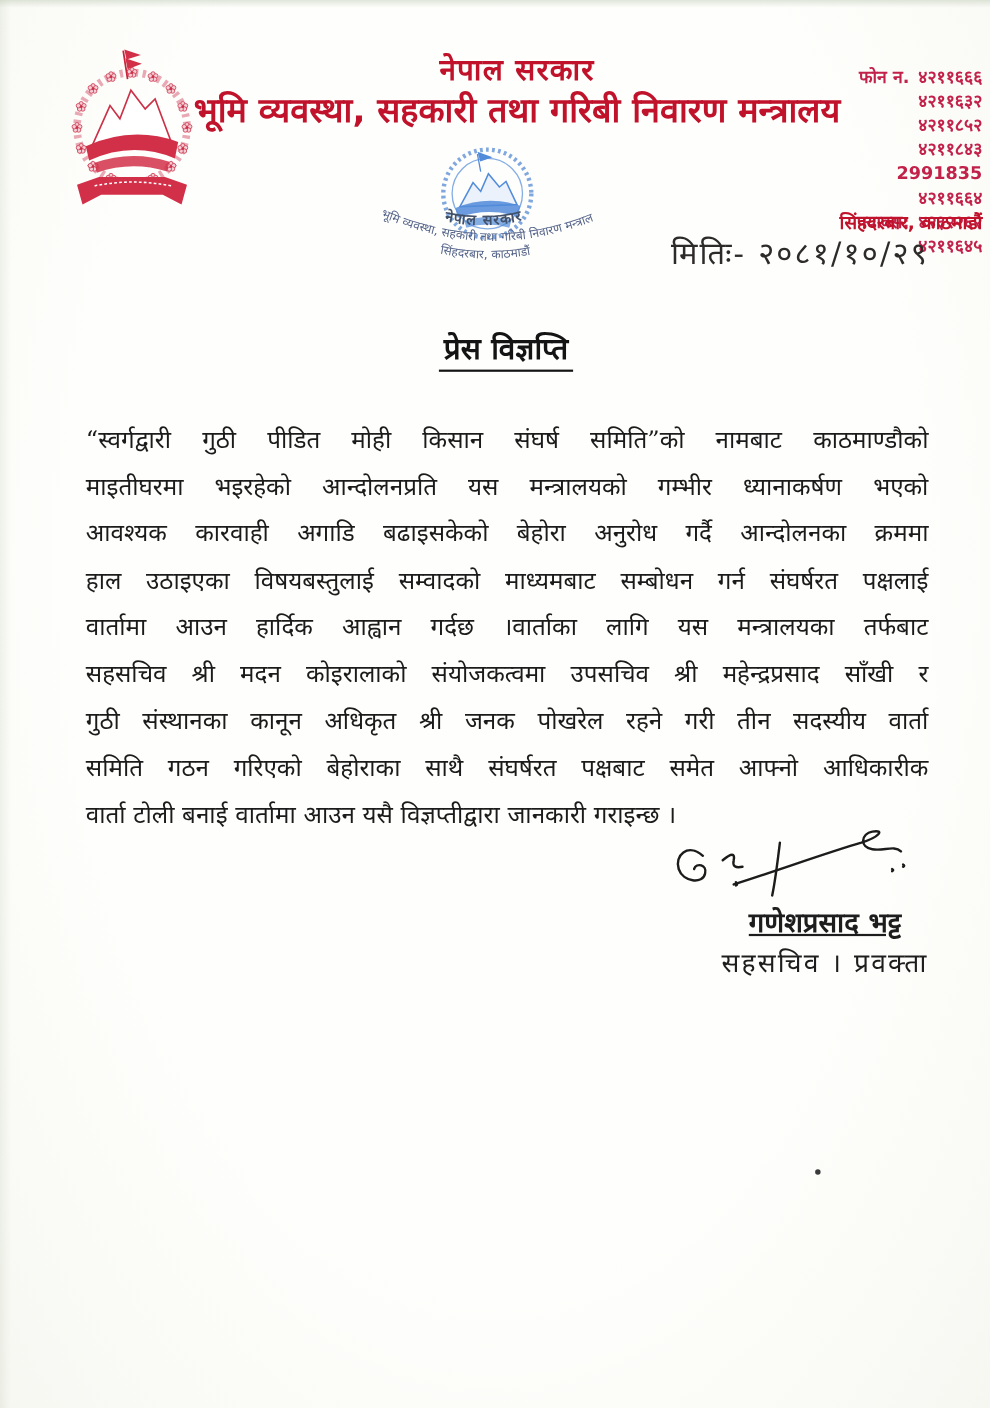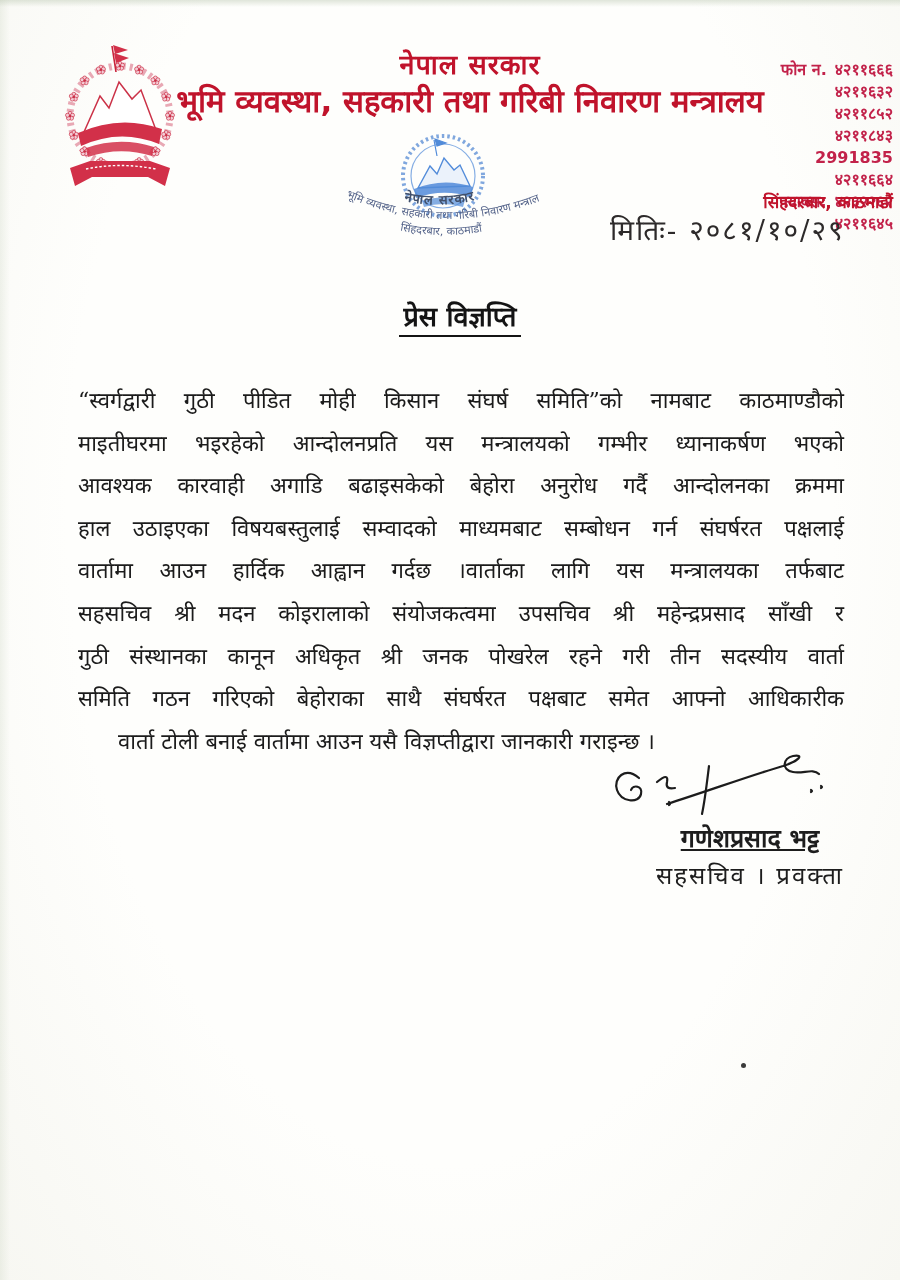--- a/index.html
+++ b/index.html
@@ -53,21 +53,21 @@
   .press-title span{border-bottom:2.5px solid #141414;padding:0 4px 3px;}
   
   .body-text{
     position:absolute;left:78px;top:380px;width:766px;
     color:#1b1b1b;font-size:22px;
   }
   .body-text .line{
     height:42.6px;line-height:42.6px;white-space:nowrap;
     text-align:justify;text-align-last:justify;
   }
-  .body-text .line.last{text-align:right;text-align-last:left;margin-left:40px;}
+  .body-text .line.last{text-align:right;text-align-last:left;}
   
   .signature-svg{position:absolute;left:605px;top:752px;width:225px;height:78px;}
   .sign-name{
     position:absolute;left:615px;top:820px;width:270px;text-align:center;
     font-size:25px;font-weight:600;color:#1d1d1d;text-decoration:underline;
   }
   .sign-designation{
     position:absolute;left:615px;top:858px;width:270px;text-align:center;
     font-size:24px;color:#1d1d1d;letter-spacing:2px;
   }

